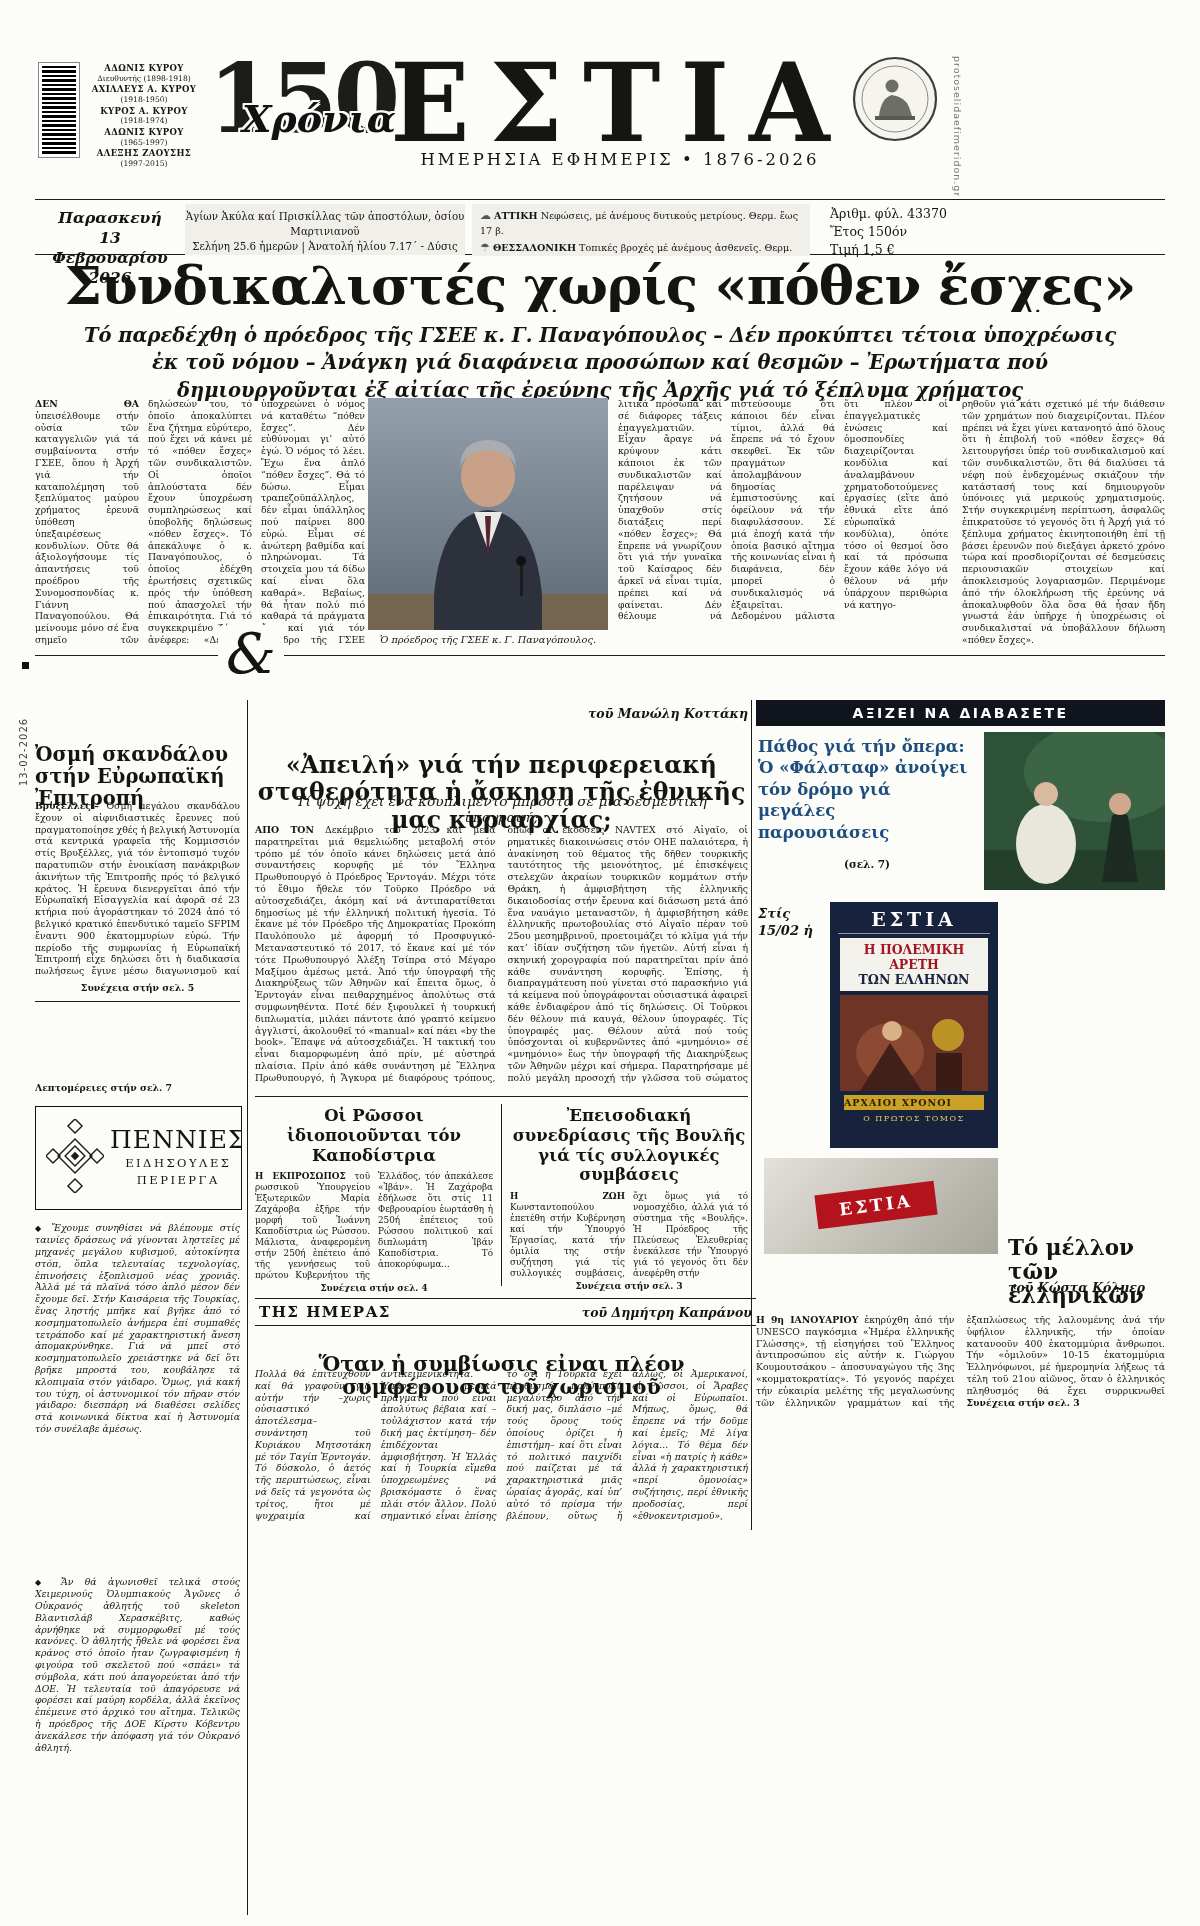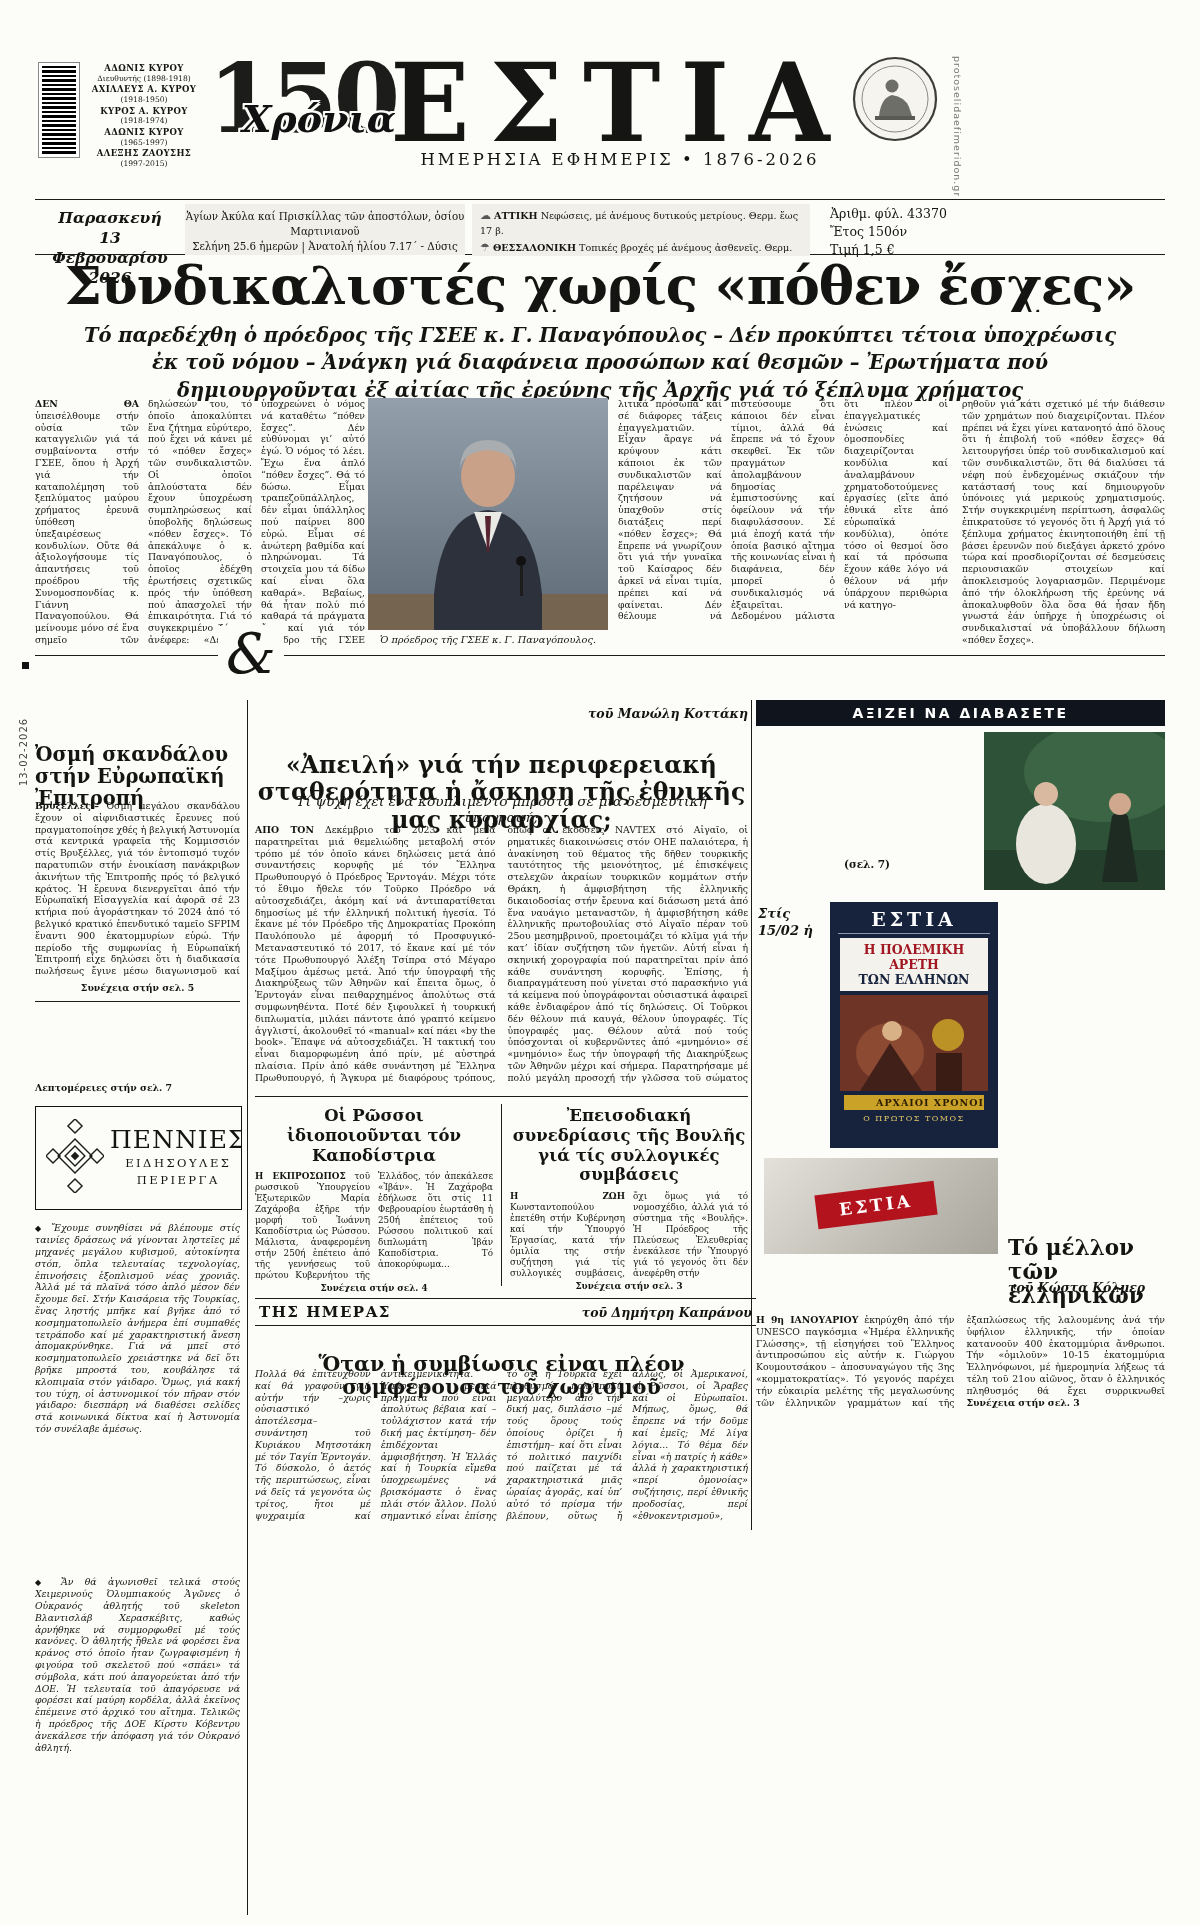--- a/index.html
+++ b/index.html
@@ -55,21 +55,21 @@
   .pen-w1{font-size:25px;letter-spacing:1px;line-height:1.15;}
   .pen-w2{font-size:11.5px;letter-spacing:2.5px;line-height:1.5;}
   .bullet{font-family:"DejaVu Sans",sans-serif;font-size:8px;}
   .imeras-band{border-top:1px solid #1b1b1a;border-bottom:1px solid #1b1b1a;display:flex;align-items:center;justify-content:space-between;padding:0 4px;}
   .imeras-label{font-size:15px;font-weight:bold;letter-spacing:1.5px;}
   .cover{background:#17233d;color:#fff;}
   .cover-brand{font-size:19px;font-weight:bold;letter-spacing:4px;text-align:center;border-bottom:1px solid #8b97ad;margin:6px 8px 4px;padding-bottom:3px;}
   .cover-panel{background:#f4f2ec;margin:4px 10px;padding:4px 18px;text-align:center;}
   .cover-t1{color:#a11620;font-size:12.5px;font-weight:bold;line-height:1.2;}
   .cover-t2{color:#17233d;font-size:12.5px;font-weight:bold;line-height:1.2;}
-  .cover-band{background:#c9a227;color:#2b1c02;font-size:9.5px;font-weight:bold;text-align:right;margin:4px 14px;padding:2px 0;letter-spacing:1px;}
+  .cover-band{background:#c9a227;color:#2b1c02;font-size:9.5px;font-weight:bold;text-align:left;margin:4px 14px;padding:2px 0;letter-spacing:1px;}
   .cover-tome{color:#e6c96a;font-size:8px;text-align:center;letter-spacing:1.5px;}
   .roll{background:linear-gradient(135deg,#e3e1da,#b9b6ad 70%,#a8a59c);position:relative;}
   .roll-badge{position:absolute;left:52px;top:30px;width:120px;height:34px;background:#b3131d;color:#fff;
       display:flex;align-items:center;justify-content:center;font-size:17px;font-weight:bold;letter-spacing:3px;transform:rotate(-7deg);}
   .barcode-box{border:1px solid #888;background:#fff;padding:3px;}
   .bars{width:100%;height:100%;background:repeating-linear-gradient(180deg,#000 0 2px,#fff 2px 4px,#000 4px 7px,#fff 7px 9px);}
 </style>
 </head>
 <body>
 
@@ -255,20 +255,21 @@
   <h3 class="abs t21 ctr" style="left:255px;top:1332px;width:493px;">Ὅταν ἡ συμβίωσις εἶναι πλέον συμφέρουσα τοῦ χωρισμοῦ</h3>
   <div class="abs body just ital cols4" style="left:255px;top:1368px;width:493px;height:162px;">
     <span>Πολλά θά ἐπιτευχθοῦν καί θά γραφοῦν γιά αὐτήν τήν –χωρίς οὐσιαστικό ἀποτέλεσμα– συνάντηση τοῦ Κυριάκου Μητσοτάκη μέ τόν Ταγίπ Ἐρντογάν. Τό δύσκολο, ὁ ἀετός τῆς περιπτώσεως, εἶναι νά δεῖς τά γεγονότα ὡς τρίτος, ἤτοι μέ ψυχραιμία καί ἀντικειμενικότητα. Ὑπάρχουν μερικά πράγματα πού εἶναι ἀπολύτως βέβαια καί –τοὐλάχιστον κατά τήν δική μας ἐκτίμηση– δέν ἐπιδέχονται ἀμφισβήτηση. Ἡ Ἑλλάς καί ἡ Τουρκία εἴμεθα ὑποχρεωμένες νά βρισκόμαστε ὁ ἕνας πλάι στόν ἄλλον. Πολύ σημαντικό εἶναι ἐπίσης τό ὅτι ἡ Τουρκία ἔχει πληθυσμό πολύ–πολύ μεγαλύτερο ἀπό τήν δική μας, διπλάσιο –μέ τούς ὅρους τούς ὁποίους ὁρίζει ἡ ἐπιστήμη– καί ὅτι εἶναι τό πολιτικό παιχνίδι πού παίζεται μέ τά χαρακτηριστικά μιᾶς ὡραίας ἀγορᾶς, καί ὑπ’ αὐτό τό πρίσμα τήν βλέπουν, οὕτως ἤ ἄλλως, οἱ Ἀμερικανοί, οἱ Ρῶσσοι, οἱ Ἄραβες καί οἱ Εὐρωπαῖοι. Μήπως, ὅμως, θά ἔπρεπε νά τήν δοῦμε καί ἐμεῖς; Μέ λίγα λόγια... Τό θέμα δέν εἶναι «ἡ πατρίς ἡ κάθε» ἀλλά ἡ χαρακτηριστική «περί ὁμονοίας» συζήτησις, περί ἐθνικῆς προδοσίας, περί «ἐθνοκεντρισμοῦ», λέξεις κόλακες, πού τίς κάνει κανείς.</span>
     
   </div>
 
   <div class="abs" style="left:756px;top:700px;width:409px;height:830px;">
 
     <div class="axbar abs" style="left:0;top:0;width:409px;height:26px;">ΑΞΙΖΕΙ ΝΑ ΔΙΑΒΑΣΕΤΕ</div>
 
+    <div class="abs axtitle" style="left:2px;top:36px;width:212px;">Πάθος γιά τήν ὄπερα: Ὁ «Φάλσταφ» ἀνοίγει τόν δρόμο γιά μεγάλες παρουσιάσεις</div>
     <div class="abs pageref" style="left:88px;top:158px;">(σελ. 7)</div>
 
     <div class="abs" style="left:228px;top:32px;width:181px;height:158px;">
       <svg width="181" height="158" viewBox="0 0 181 158" preserveAspectRatio="none">
         <rect width="181" height="158" fill="#2e5238"></rect>
         <ellipse cx="120" cy="40" rx="80" ry="50" fill="#3f6a47" opacity="0.8"></ellipse>
         <rect x="0" y="118" width="181" height="40" fill="#24402c"></rect>
         <ellipse cx="62" cy="112" rx="30" ry="40" fill="#e9e6dd"></ellipse>
         <circle cx="62" cy="62" r="12" fill="#d9b9a0"></circle>
         <path d="M118 150 L128 84 Q136 76 144 84 L154 150 Z" fill="#1d2b22"></path>

